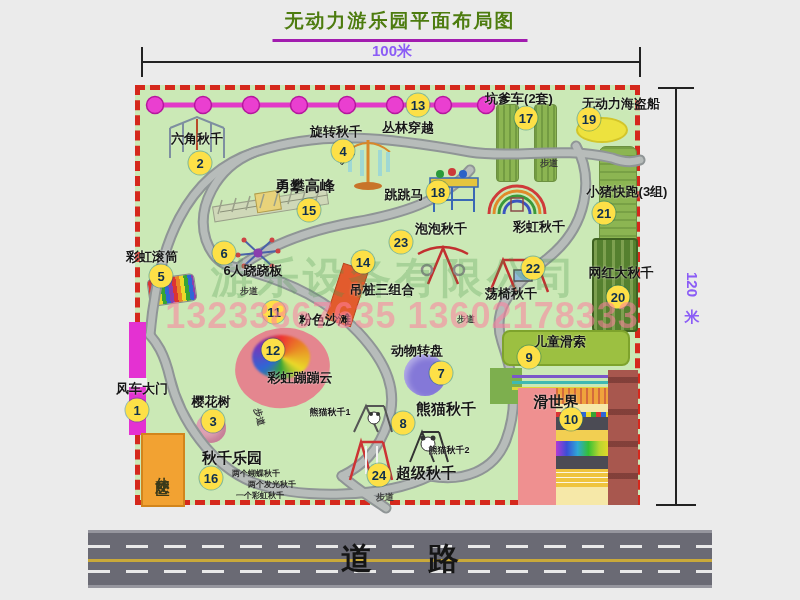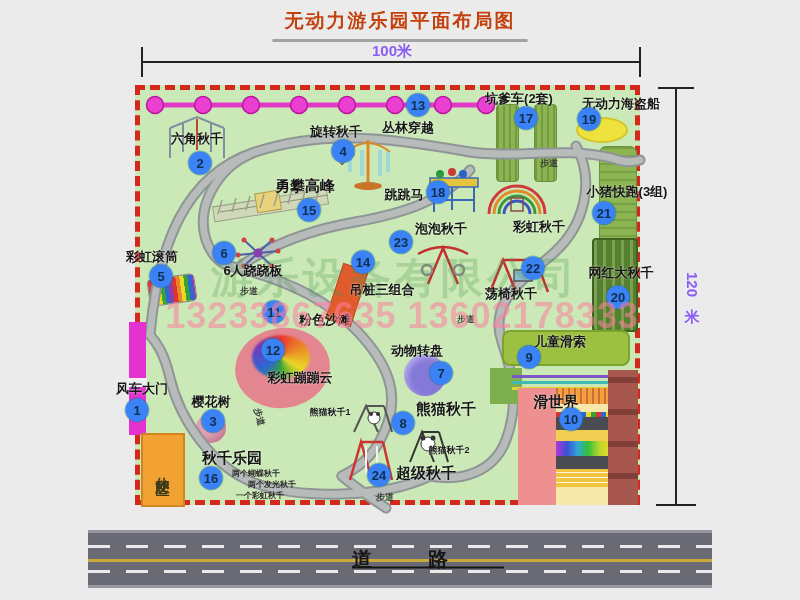--- a/index.html
+++ b/index.html
@@ -1,50 +1,50 @@
 <!DOCTYPE html>
 <html><head>
 <meta charset="utf-8">
 <style>
   html,body{margin:0;padding:0;background:#dcdcdc;}
   .stage{position:relative;width:800px;height:600px;background:#ebebeb;overflow:hidden;
          font-family:"Liberation Sans","DejaVu Sans",sans-serif;}
   .title{position:absolute;left:50%;top:8px;transform:translateX(-50%);
-         font-size:19px;font-weight:bold;color:#c2410c;letter-spacing:2px;
-         border-bottom:3px solid #a3a3a3;padding:0 12px 5px;white-space:nowrap;z-index:9;}
+         font-size:19px;font-weight:bold;color:#4d7c0f;letter-spacing:2px;
+         border-bottom:3px solid #a21caf;padding:0 12px 5px;white-space:nowrap;z-index:9;}
   .park{position:absolute;left:135px;top:85px;width:505px;height:420px;
         background:#cbe9b6;border:5px dashed #d5281c;box-sizing:border-box;z-index:1;}
   .zone{position:absolute;box-sizing:border-box;}
   .lbl{position:absolute;transform:translate(-50%,-50%);font-weight:bold;color:#161616;
        white-space:nowrap;z-index:6;font-size:13px;text-shadow:0 0 2px rgba(255,255,255,.7);}
   .lbl.big{font-size:15px;}
   .lbl.small{font-size:9px;font-weight:bold;}
-  .badge{position:absolute;width:23px;height:23px;border-radius:50%;background:#3b82f6;
+  .badge{position:absolute;width:23px;height:23px;border-radius:50%;background:#fde047;
          color:#0f2f4e;font-weight:bold;font-size:13px;display:flex;align-items:center;
          justify-content:center;transform:translate(-50%,-50%);z-index:6;
          box-shadow:0 0 0 1px rgba(15,110,110,.4);}
   .note{position:absolute;font-size:8px;font-weight:bold;color:#2a2a2a;white-space:nowrap;z-index:6;}
   .trail-lbl{position:absolute;font-size:9px;font-weight:bold;color:#3a3a3a;z-index:5;
              transform:translate(-50%,-50%);white-space:nowrap;}
   .wm-company{position:absolute;left:395px;top:278px;transform:translate(-50%,-50%);
               font-size:42px;font-weight:bold;color:rgba(75,150,75,.28);letter-spacing:4px;
               white-space:nowrap;z-index:4;}
   .wm-phone{position:absolute;left:402px;top:316px;transform:translate(-50%,-50%);
             font-size:36px;font-weight:bold;color:rgba(255,125,158,.55);letter-spacing:1px;
             white-space:nowrap;z-index:8;}
   .dim-line{position:absolute;background:#222;z-index:9;}
   .dim-lbl{position:absolute;font-size:15px;font-weight:bold;color:#8b5cf6;z-index:9;}
   .road{position:absolute;left:88px;top:530px;width:624px;height:58px;background:#6a6a74;
         border-top:3px solid #96969e;border-bottom:3px solid #96969e;box-sizing:border-box;z-index:2;}
   .road-dash{position:absolute;left:0;width:100%;height:3px;
              background:repeating-linear-gradient(90deg,#e9e9e9 0 22px,transparent 22px 38px);}
   .road-yellow{position:absolute;left:0;top:26px;width:100%;height:3px;background:#c9a93a;}
   .road-lbl{position:absolute;left:50%;top:50%;transform:translate(-50%,-50%);
-            font-size:20px;font-weight:bold;color:#151515;letter-spacing:56px;text-indent:56px;
-            white-space:nowrap;z-index:3;text-decoration:underline;}
+            font-size:31px;font-weight:bold;color:#151515;letter-spacing:56px;text-indent:56px;
+            white-space:nowrap;z-index:3;}
   .overlay{position:absolute;left:0;top:0;z-index:3;pointer-events:none;}
   .rest{position:absolute;left:141px;top:433px;width:40px;height:70px;background:#f2a232;
         border:2px solid #d2851c;z-index:5;display:flex;align-items:center;justify-content:center;}
   .rest span{writing-mode:vertical-rl;font-size:14px;font-weight:bold;color:#3a3a1a;letter-spacing:3px;}
   .gate{position:absolute;left:129px;top:322px;width:17px;height:113px;background:#e431d2;z-index:5;}
   .gate-notch{position:absolute;left:128px;top:378px;width:19px;height:9px;background:#f0f0f0;z-index:5;}
   .slide-col{position:absolute;left:556px;top:388px;width:54px;height:117px;z-index:4;}
   .slide-col div{width:100%;}
 </style>
 </head>

